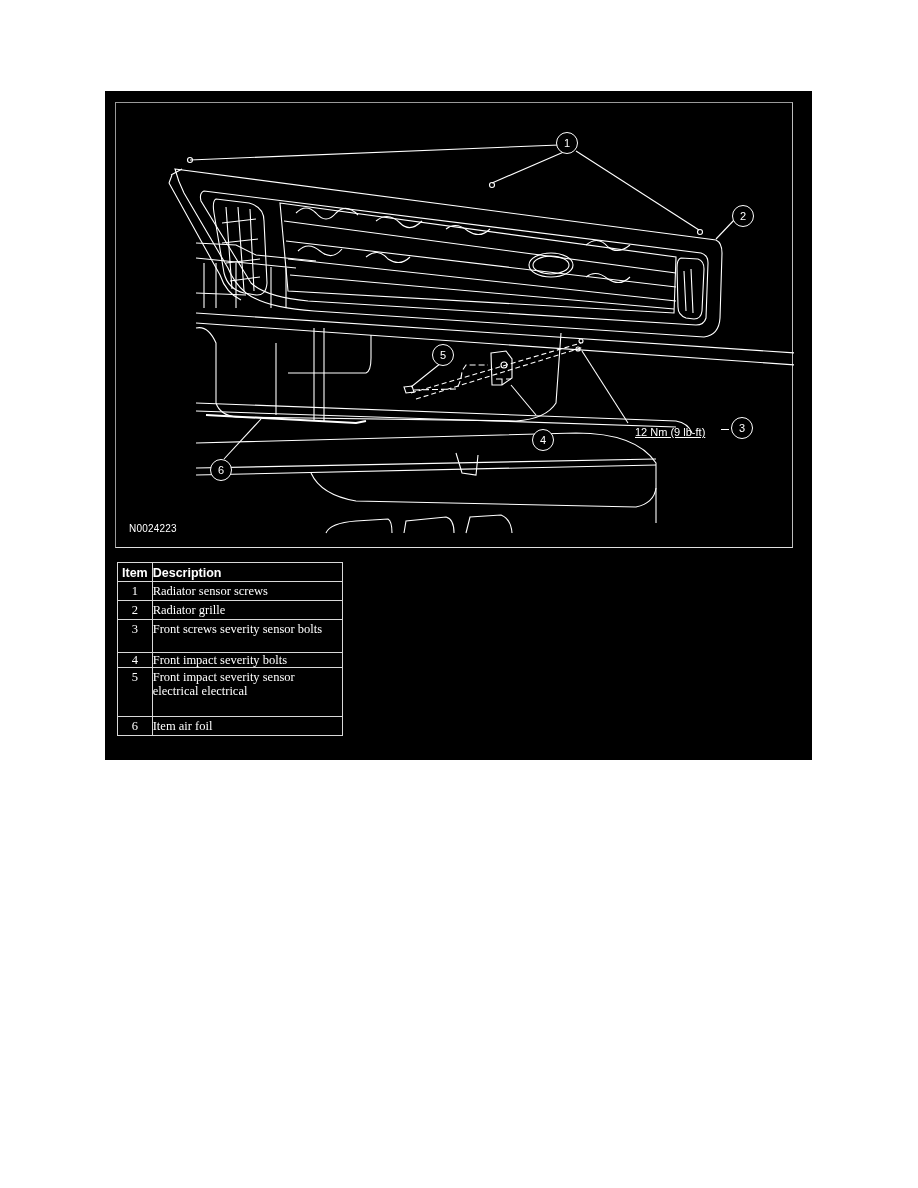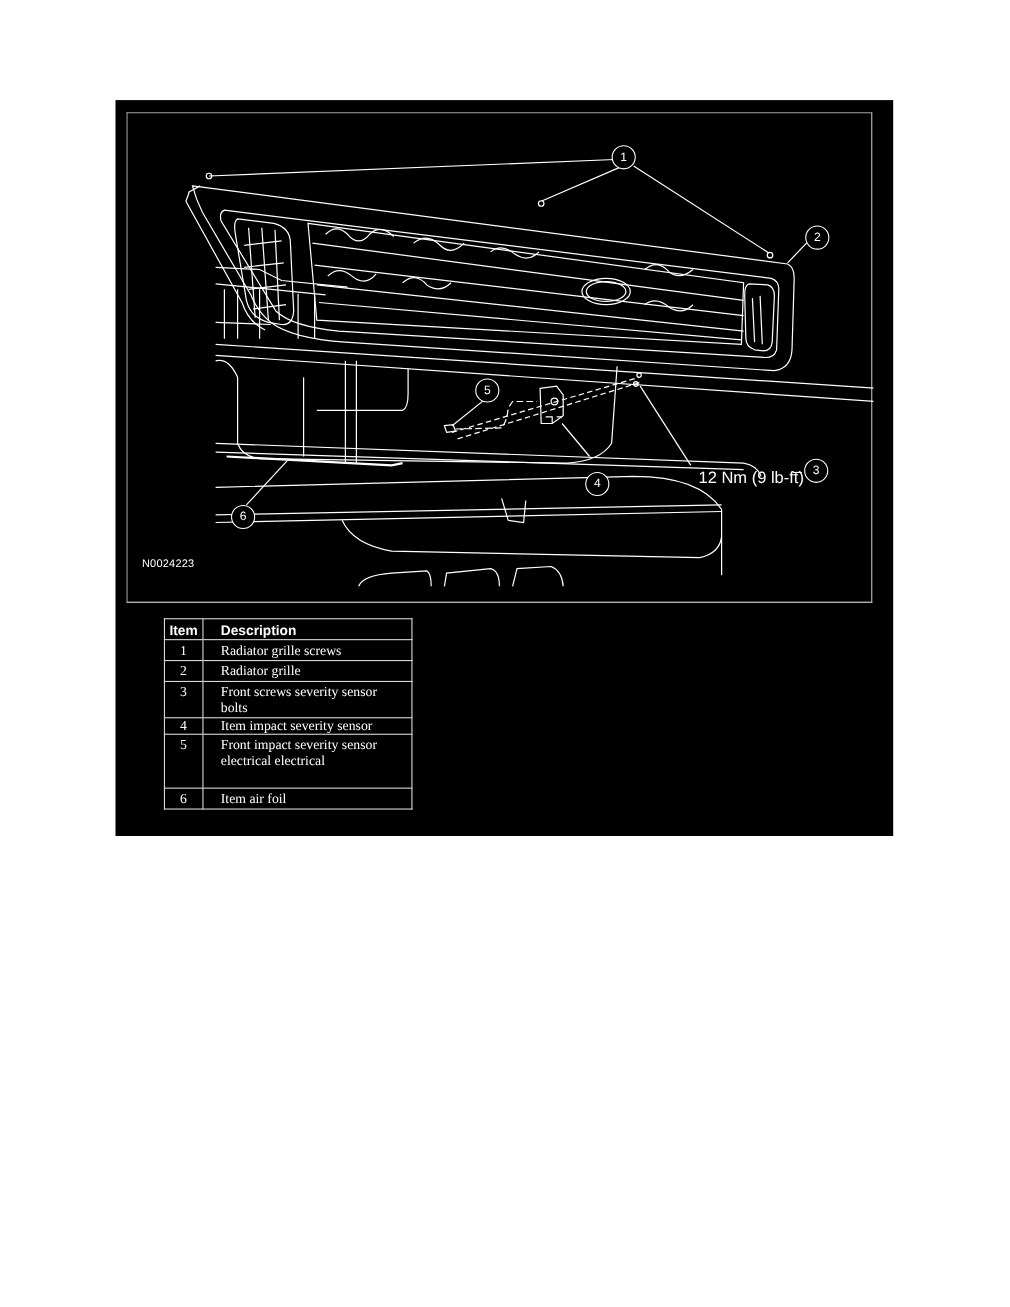--- a/index.html
+++ b/index.html
@@ -8,41 +8,41 @@
     position: absolute; left: 105px; top: 91px; width: 707px; height: 669px;
     background: #000000;
   }
   .figure-frame {
     position: absolute; left: 10px; top: 11px; width: 678px; height: 446px;
     border: 1px solid #9a9a9a; border-bottom-color: #e0e0e0; border-right-color: #bdbdbd;
     box-sizing: border-box;
   }
   .figure-frame svg { position: absolute; left: 0; top: 0; }
   .figure-id {
-    position: absolute; left: 13px; top: 404px;
+    position: absolute; left: 13px; top: 420px;
     color: #ffffff; font-family: "Liberation Sans", sans-serif; font-size: 10px;
     letter-spacing: 0.2px;
   }
   .torque-label {
     position: absolute; left: 519px; top: 323px;
-    color: #ffffff; font-family: "Liberation Sans", sans-serif; font-size: 15px;
+    color: #ffffff; font-family: "Liberation Sans", sans-serif; font-size: 11px; text-decoration: underline;
   }
   .callout {
     position: absolute; width: 22px; height: 22px; border: 1.2px solid #ffffff;
     border-radius: 50%; box-sizing: border-box; color: #ffffff;
     font-family: "Liberation Sans", sans-serif; font-size: 11px;
     display: flex; align-items: center; justify-content: center; background: #000;
   }
   table.legend {
     position: absolute; left: 12px; top: 471px; width: 226px;
     border-collapse: collapse; color: #ffffff;
-    font-family: "Liberation Serif", serif; font-size: 12.5px; line-height: 14px; margin-left: 32px;
+    font-family: "Liberation Serif", serif; font-size: 12.5px; line-height: 14px;
   }
   table.legend th, table.legend td {
-    border: 1.5px solid #d8d8d8; padding: 2px 7px 2px 16px; vertical-align: top;
+    border: 1.5px solid #d8d8d8; padding: 2px 7px 2px 0; vertical-align: top;
   }
   table.legend th {
     font-family: "Liberation Sans", sans-serif; font-weight: bold; font-size: 12.5px;
     text-align: left; padding-top: 3px; padding-bottom: 0px; height: 15px; overflow: hidden;
   }
   table.legend th.item-col { width: 24px; padding-left: 4px; padding-right: 4px; }
   table.legend td.num { text-align: center; padding-left: 2px; padding-right: 2px; }
   tr.r-short td { height: 14px; }
   tr.r-tall td { height: 44px; }
   tr.r-two td { height: 28px; }
@@ -149,33 +149,33 @@
   <table class="legend">
     <thead>
       <tr>
         <th class="item-col">Item</th>
         <th>Description</th>
       </tr>
     </thead>
     <tbody>
       <tr class="r-short">
         <td class="num">1</td>
-        <td>Radiator grille screws</td>
+        <td>Radiator sensor screws</td>
       </tr>
       <tr class="r-short">
         <td class="num">2</td>
         <td>Radiator grille</td>
       </tr>
       <tr class="r-two">
         <td class="num">3</td>
         <td>Front screws severity sensor bolts</td>
       </tr>
       <tr class="r-clip">
         <td class="num">4</td>
-        <td>Item impact severity sensor</td>
+        <td>Front impact severity bolts</td>
       </tr>
       <tr class="r-tall">
         <td class="num">5</td>
         <td>Front impact severity sensor electrical electrical</td>
       </tr>
       <tr class="r-short">
         <td class="num">6</td>
         <td>Item air foil</td>
       </tr>
     </tbody>

